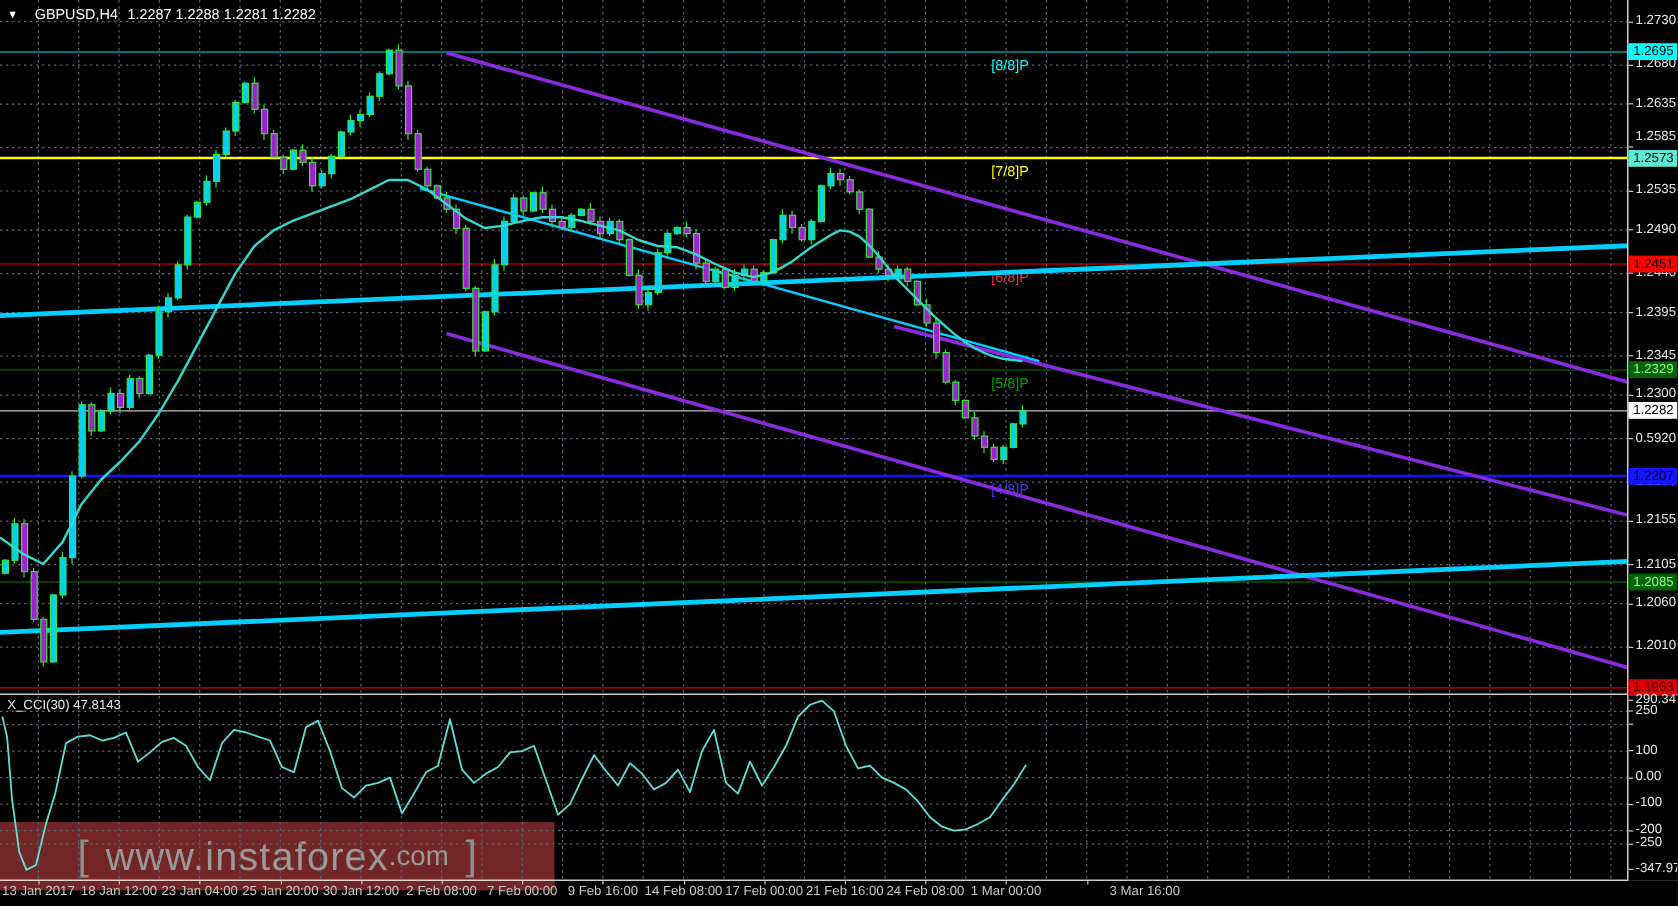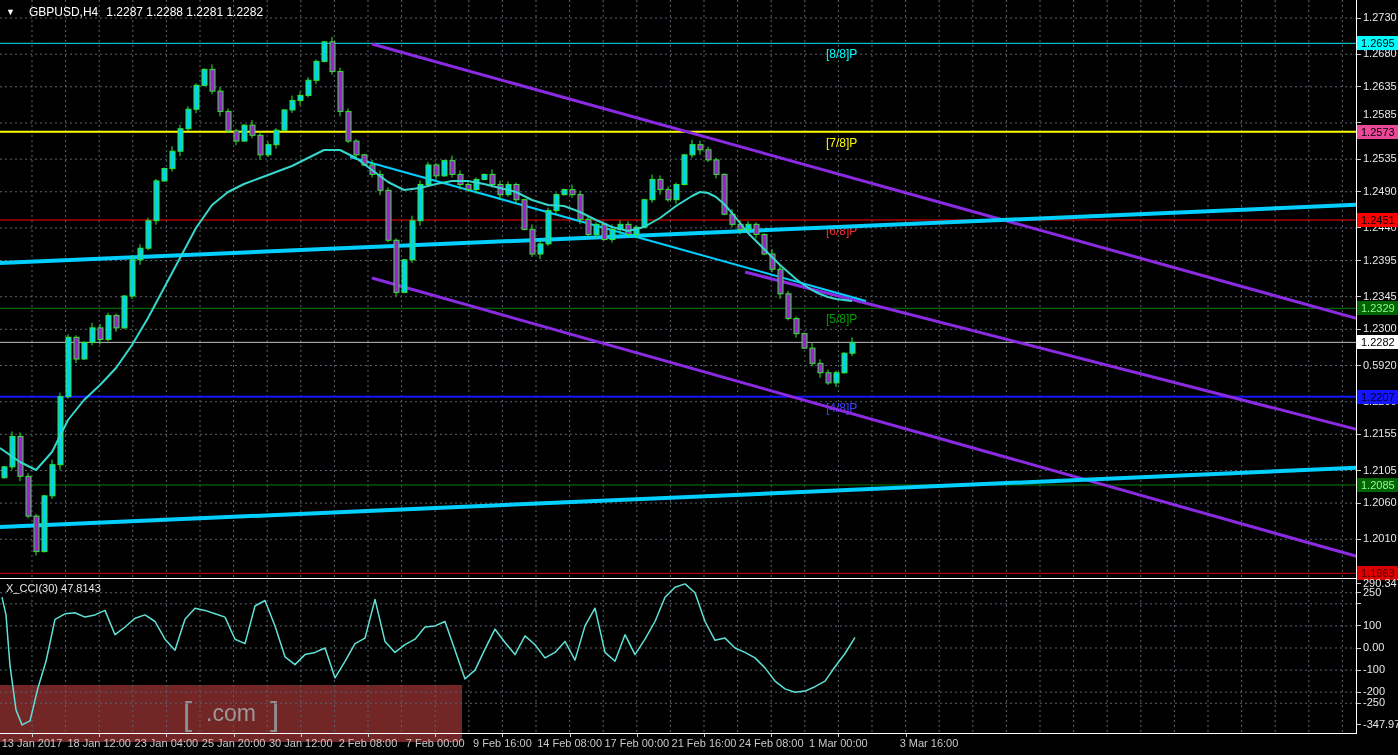--- a/index.html
+++ b/index.html
@@ -25,20 +25,21 @@
   .t-tick{position:absolute;top:0;width:1px;height:3px;background:#c8c8c8;}
   #cci-title{left:6px;top:582px;z-index:4;color:#e8e8e8;font-size:11px;white-space:pre;}
 </style>
 </head>
 <body>
 
 <div id="stage">
 
   <div class="abs" id="watermark">
     <span class="wm-br">[</span>
+      <span class="wm-main">www.instaforex</span>
       <span class="wm-tld">.com</span>
       <span class="wm-br">]</span>
   </div>
 
   <svg id="main-svg" width="1356" height="578" style="top:0;">
       <line x1="32" y1="0" x2="32" y2="578" stroke="#5a6470" stroke-width="1" stroke-dasharray="2 3"></line>
       <line x1="65.6" y1="0" x2="65.6" y2="578" stroke="#5a6470" stroke-width="1" stroke-dasharray="2 3"></line>
       <line x1="99.2" y1="0" x2="99.2" y2="578" stroke="#5a6470" stroke-width="1" stroke-dasharray="2 3"></line>
       <line x1="132.8" y1="0" x2="132.8" y2="578" stroke="#5a6470" stroke-width="1" stroke-dasharray="2 3"></line>
       <line x1="166.4" y1="0" x2="166.4" y2="578" stroke="#5a6470" stroke-width="1" stroke-dasharray="2 3"></line>
@@ -411,21 +412,21 @@
       <div class="ax-label" style="top: 394.72px;">1.2200</div>
       <div class="tickmark" style="top: 433.8px;"></div>
       <div class="ax-label" style="top: 427.3px; text-align: right;">1.2155</div>
       <div class="tickmark" style="top: 470px;"></div>
       <div class="ax-label" style="top: 463.5px;">1.2105</div>
       <div class="tickmark" style="top: 502.58px;"></div>
       <div class="ax-label" style="top: 496.08px;">1.2060</div>
       <div class="tickmark" style="top: 538.78px;"></div>
       <div class="ax-label" style="top: 532.28px;">1.2010</div>
       <div class="badge" style="top: 36.34px; background: rgb(0, 255, 255); color: rgb(0, 0, 0); font-weight: normal;">1.2695</div>
-      <div class="badge" style="top: 124.668px; background: #ec4899; color: rgb(0, 0, 0); font-weight: normal;">1.2573</div>
+      <div class="badge" style="top: 124.668px; background: #5eead4; color: rgb(0, 0, 0); font-weight: normal;">1.2573</div>
       <div class="badge" style="top: 212.996px; background: rgb(255, 0, 0); color: rgb(0, 0, 0); font-weight: normal;">1.2451</div>
       <div class="badge" style="top: 301.324px; background: rgb(0, 100, 0); color: rgb(143, 255, 143); font-weight: normal;">1.2329</div>
       <div class="badge" style="top: 335.352px; background: rgb(255, 255, 255); color: rgb(0, 0, 0); font-weight: normal;">1.2282</div>
       <div class="badge" style="top: 389.652px; background: rgb(20, 20, 255); color: rgb(0, 0, 32); font-weight: normal;">1.2207</div>
       <div class="badge" style="top: 477.98px; background: rgb(0, 100, 0); color: rgb(143, 255, 143); font-weight: normal;">1.2085</div>
       <div class="badge" style="top: 566.308px; background: rgb(221, 0, 0); color: rgb(74, 0, 0); font-weight: normal;">1.1963</div>
       <div class="tickmark" style="top: 583.362px;"></div>
       <div class="ax-label" style="top: 576.862px;">290.3477</div>
       <div class="tickmark" style="top: 592.275px;"></div>
       <div class="ax-label" style="top: 585.775px;">250</div>
@@ -466,20 +467,20 @@
       <div class="t-label" style="left: 569.6px;">14 Feb 08:00</div>
       <div class="t-tick" style="left: 636.8px;"></div>
       <div class="t-label" style="left: 636.8px;">17 Feb 00:00</div>
       <div class="t-tick" style="left: 704px;"></div>
       <div class="t-label" style="left: 704px;">21 Feb 16:00</div>
       <div class="t-tick" style="left: 771.2px;"></div>
       <div class="t-label" style="left: 771.2px;">24 Feb 08:00</div>
       <div class="t-tick" style="left: 838.4px;"></div>
       <div class="t-label" style="left: 838.4px;">1 Mar 00:00</div>
       <div class="t-tick" style="left: 905.6px;"></div>
-      <div class="t-label" style="left: 929px;">3 Mar 16:00</div>
+      <div class="t-label" style="left: 954px;">3 Mar 16:00</div>
     </div>
 
   <div class="abs" id="title-bar"><span id="title-tri">▼</span><span>GBPUSD,H4</span><span>1.2287 1.2288 1.2281 1.2282</span></div>
 
   <div class="abs" id="cci-title">X_CCI(30) 47.8143</div>
 
 </div>
 
 </body></html>

